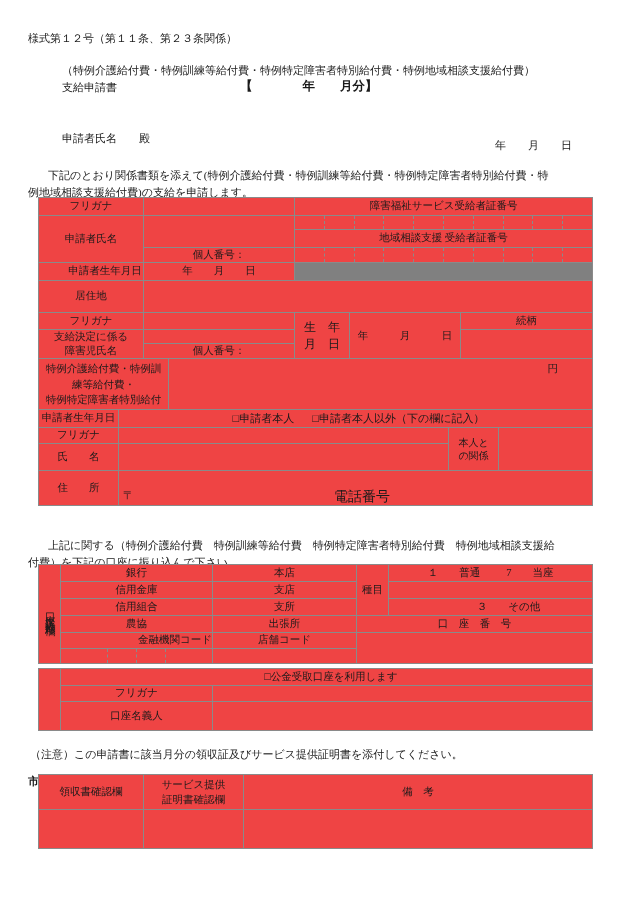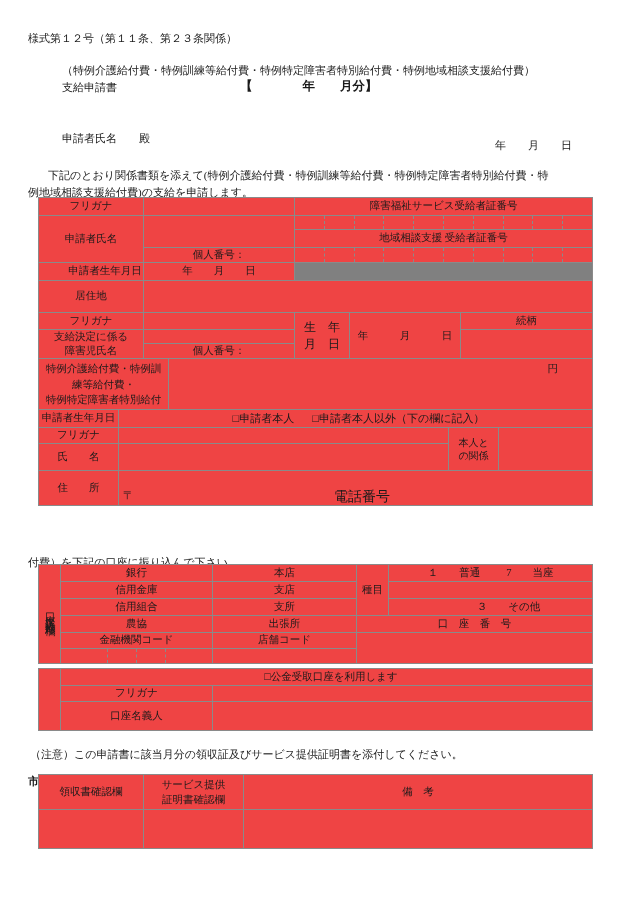--- a/index.html
+++ b/index.html
@@ -225,20 +225,21 @@
     <tr>
       <td style="height:34px;">住　　所</td>
       <td colspan="3" style="position:relative;">
         <span class="t fs11" style="left:4px; top:3px;">〒</span>
         <span class="t fs105" style="left:215px; top:19px;">電話番号</span>
       </td>
     </tr>
   </tbody>
     </table>
 
+  <div class="t fs11" style="left:48px; top:524px;">上記に関する（特例介護給付費　特例訓練等給付費　特例特定障害者特別給付費　特例地域相談支援給</div>
   <div class="t fs11" style="left:28px; top:541px;">付費）を下記の口座に振り込んで下さい。</div>
 
   <table class="form" style="left:38px; top:564px; width:554px;">
     <colgroup>
       <col style="width:22px">
       <col style="width:152px">
       <col style="width:144px">
       <col style="width:32px">
       <col style="width:204px">
     </colgroup>
@@ -268,21 +269,21 @@
       <td class="noline-t left" style="height:16px; padding-left:36px;">３　　その他</td>
     </tr>
 
     <tr>
       <td class="noline-t right" style="height:16px;">農協</td>
       <td class="noline-t right">出張所</td>
       <td colspan="2" class="noline-b">口　座　番　号</td>
     </tr>
 
     <tr>
-      <td style="height:15px;">金融機関コード</td>
+      <td style="height:15px;text-align:right;">金融機関コード</td>
       <td>店舗コード</td>
       <td colspan="2" rowspan="2" class="noline-t">
         <span class="seg" style="padding:0 14px; box-sizing:border-box;">
               <i></i>
               <i></i>
               <i></i>
               <i></i>
               <i></i>
               <i></i>
               <i></i>

